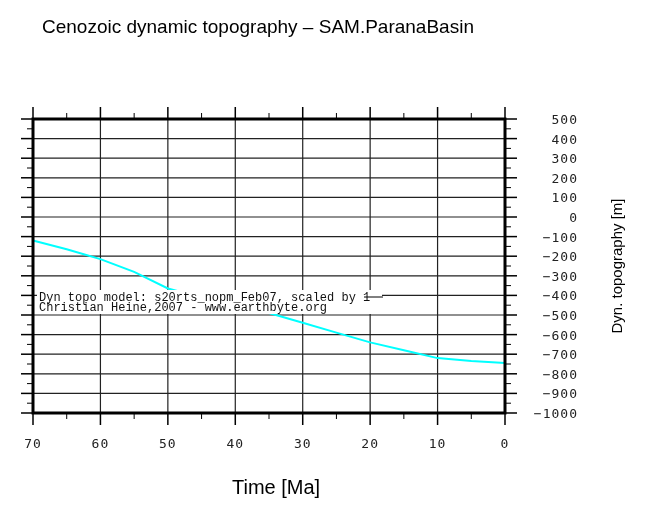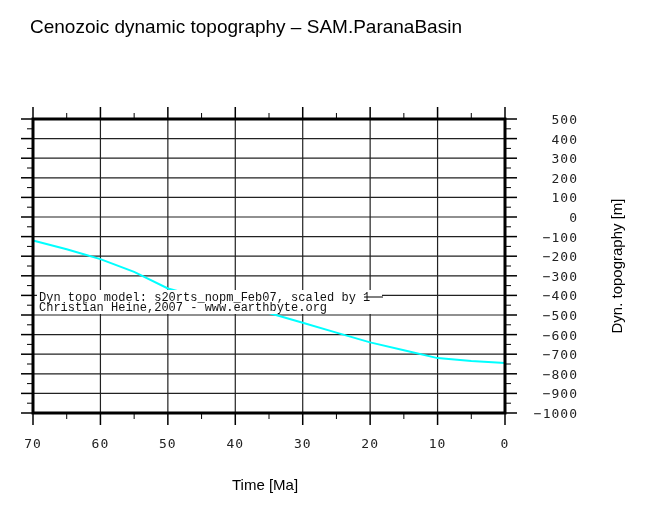--- a/index.html
+++ b/index.html
@@ -1,18 +1,18 @@
 <!DOCTYPE html>
 <html><head>
 <meta charset="utf-8">
 <style>
   html, body { margin: 0; padding: 0; background: #ffffff; }
   body { width: 645px; height: 516px; position: relative; overflow: hidden; font-family: "Liberation Sans", sans-serif; }
-  #title { position: absolute; left: 30px; top: 16px; font-size: 19px; color: #000; white-space: nowrap; }
-  #xlabel { position: absolute; left: 232px; top: 476px; font-size: 15px; color: #000; white-space: nowrap; }
+  #title { position: absolute; left: 42px; top: 16px; font-size: 19px; color: #000; white-space: nowrap; }
+  #xlabel { position: absolute; left: 232px; top: 476px; font-size: 20px; color: #000; white-space: nowrap; }
   #ylabel { position: absolute; left: 616px; top: 266px; font-size: 15px; color: #000; white-space: nowrap;
             transform: translate(-50%, -50%) rotate(-90deg); }
   #chart { position: absolute; left: 0; top: 0; }
   .tick-label { font-family: "DejaVu Sans Mono", monospace; font-size: 13px; fill: #222; letter-spacing: 1px; }
   .anno { font-family: "Liberation Mono", monospace; font-size: 12px; fill: #111; }
 </style>
 </head>
 <body>
 
 <div id="title">Cenozoic dynamic topography – SAM.ParanaBasin</div>

